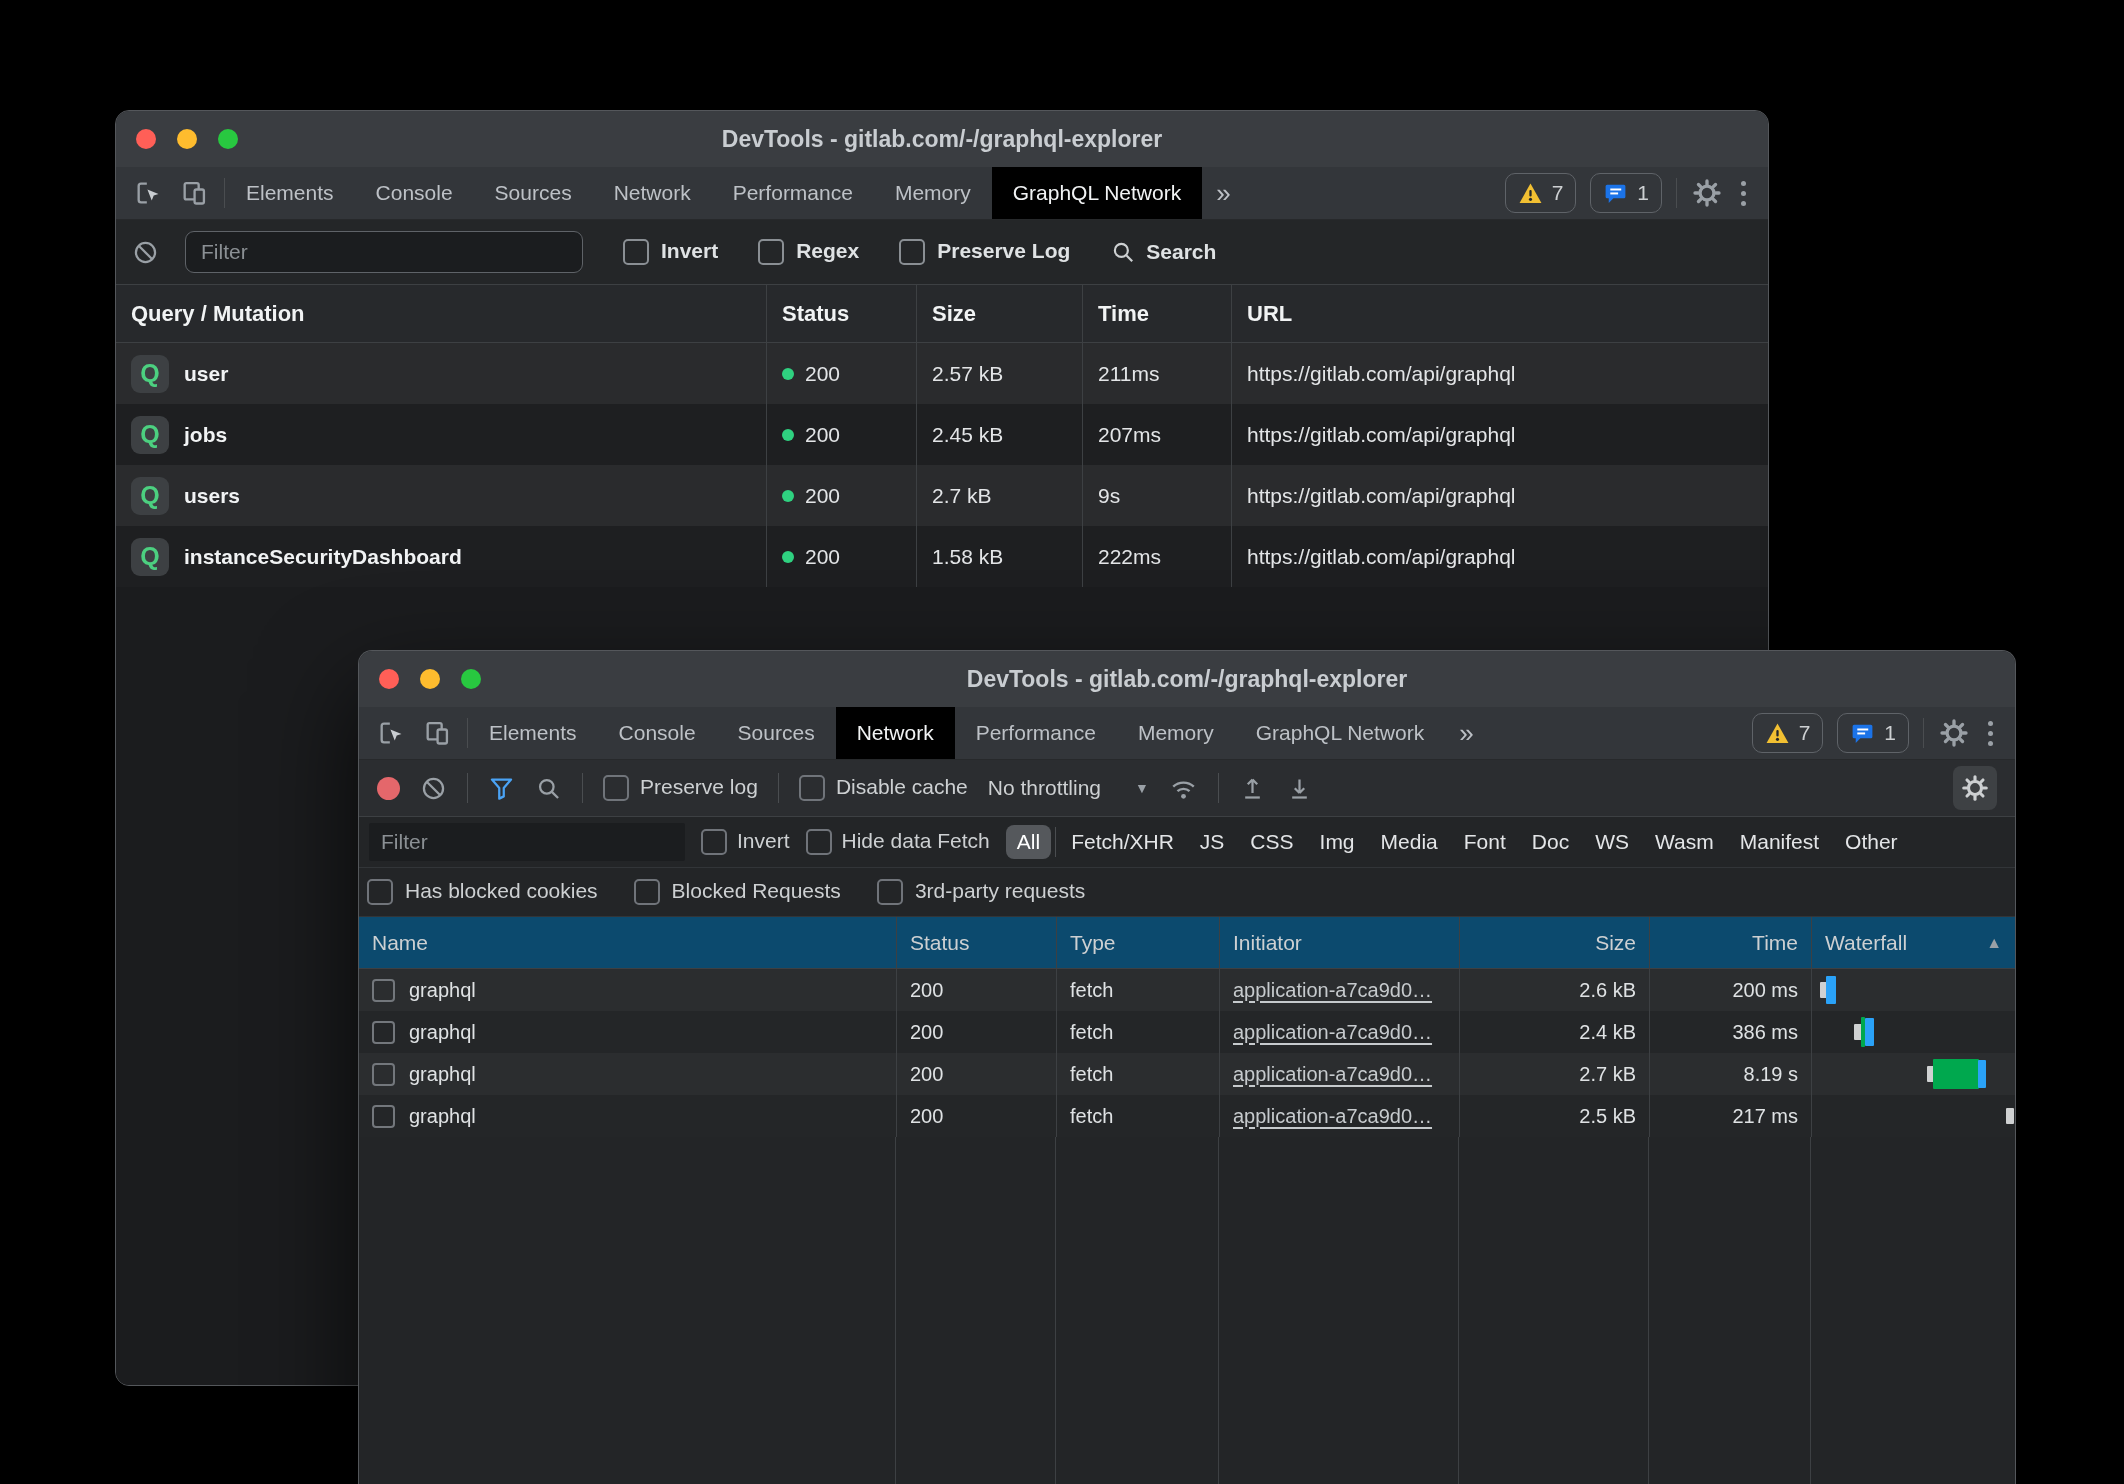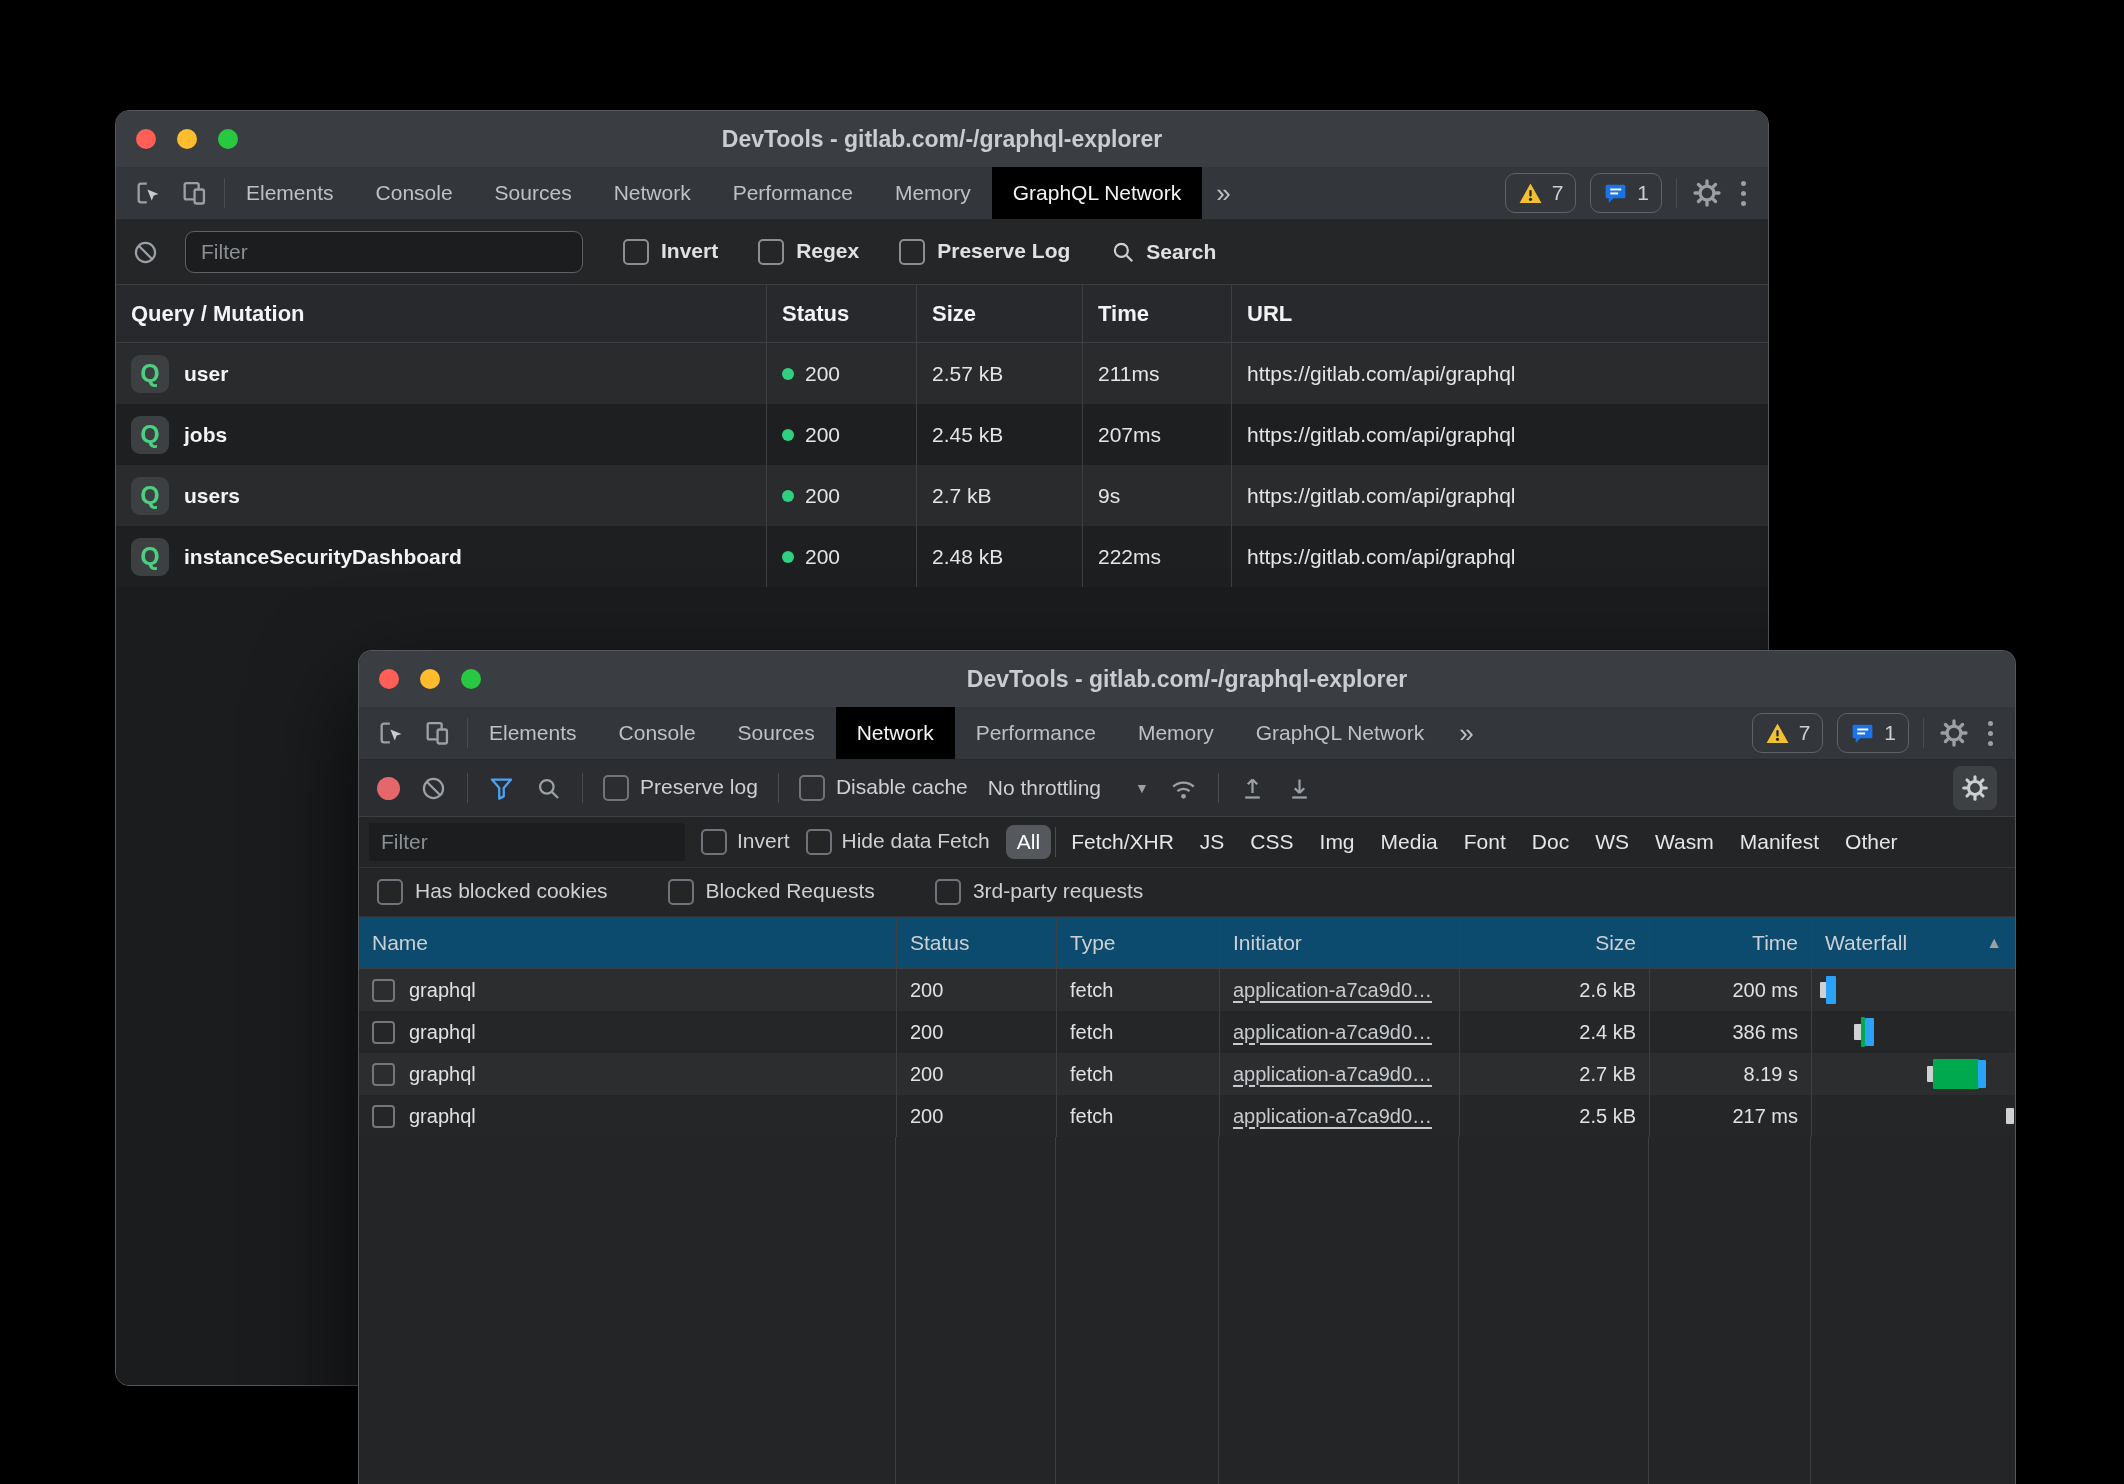--- a/index.html
+++ b/index.html
@@ -70,21 +70,21 @@
   .gear-box{margin-left:auto;flex:none;width:44px;height:44px;background:#3e4144;border-radius:8px;display:flex;align-items:center;justify-content:center;}
 
   
   .fw-filterrow{flex:none;height:50px;background:#232527;display:flex;align-items:center;gap:16px;padding:0 10px;border-bottom:1px solid #323538;}
   .fw-filter-input{width:316px;height:38px;background:#1b1d1f;border:none;border-radius:2px;color:#dfe2e4;font-size:21px;padding:0 12px;outline:none;box-sizing:border-box;flex:none;}
   .fw-filter-input::placeholder{color:#8b9094;}
   .fw-filterrow .check-group{font-size:21px;color:#cdd0d2;gap:10px;}
   .chips{display:flex;align-items:center;gap:4px;}
   .chip{padding:5px 11px;font-size:21px;color:#e3e5e7;border-radius:8px;white-space:nowrap;}
   .chip.selected{background:#55585c;color:#fff;}
-  .fw-optionsrow{flex:none;height:48px;background:#232527;display:flex;align-items:center;gap:60px;padding:0 18px;border-bottom:1px solid #323538;}
+  .fw-optionsrow{flex:none;height:48px;background:#232527;display:flex;align-items:center;gap:36px;padding:0 8px;border-bottom:1px solid #323538;}
   .fw-optionsrow .check-group{font-size:21px;color:#cdd0d2;gap:12px;}
 
   
   .fw-header{flex:none;display:flex;height:51px;background:#0c4a6e;border-bottom:1px solid #3d4043;font-size:21px;color:#cdd0d2;}
   .fw-cell{display:flex;align-items:center;padding:0 13px;box-sizing:border-box;overflow:hidden;white-space:nowrap;}
   .fw-cell+ .fw-cell{border-left:1px solid #3d4043;}
   .fw-c0{width:537px;flex:none;}
   .fw-c1{width:160px;flex:none;}
   .fw-c2{width:163px;flex:none;}
   .fw-c3{width:240px;flex:none;}
@@ -251,21 +251,21 @@
   </div>
   <div class="bw-row even">
     <div class="bw-cell bw-c0">
       <span class="q-badge">Q</span>
       <span class="qname">instanceSecurityDashboard</span>
     </div>
     <div class="bw-cell bw-c1">
         <span class="status-dot" style="background: rgb(47, 209, 128);"></span>
         <span>200</span>
       </div>
-    <div class="bw-cell bw-c2">2.48 kB</div>
+    <div class="bw-cell bw-c2">1.58 kB</div>
     <div class="bw-cell bw-c3">222ms</div>
     <div class="bw-cell bw-c4">https://gitlab.com/api/graphql</div>
   </div>
   <div class="bw-filler"></div>
 </div>
 
 <div class="window" id="front-window">
   <div class="titlebar">
     <div class="lights">
       <span class="light red"></span>

